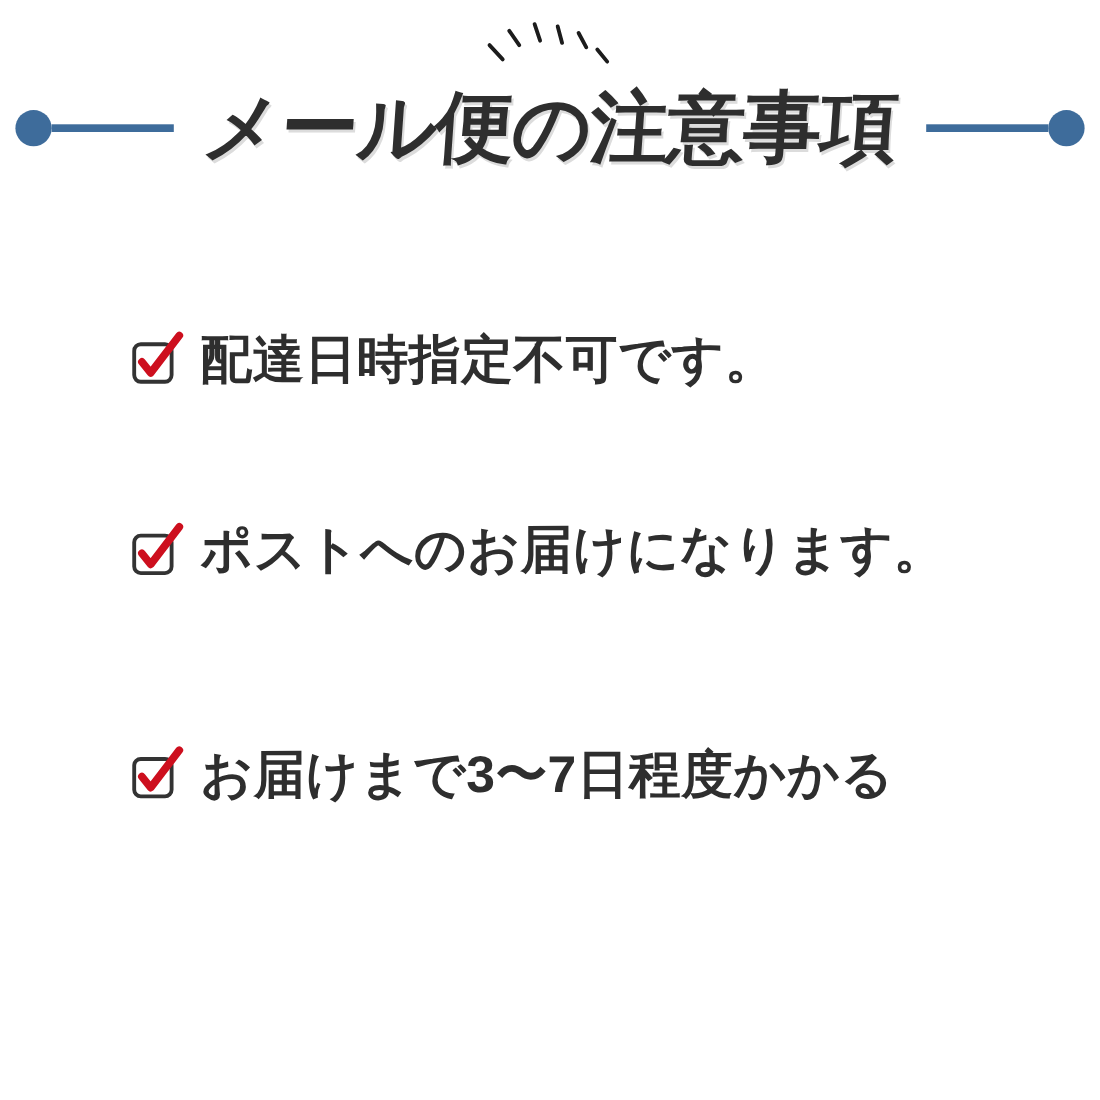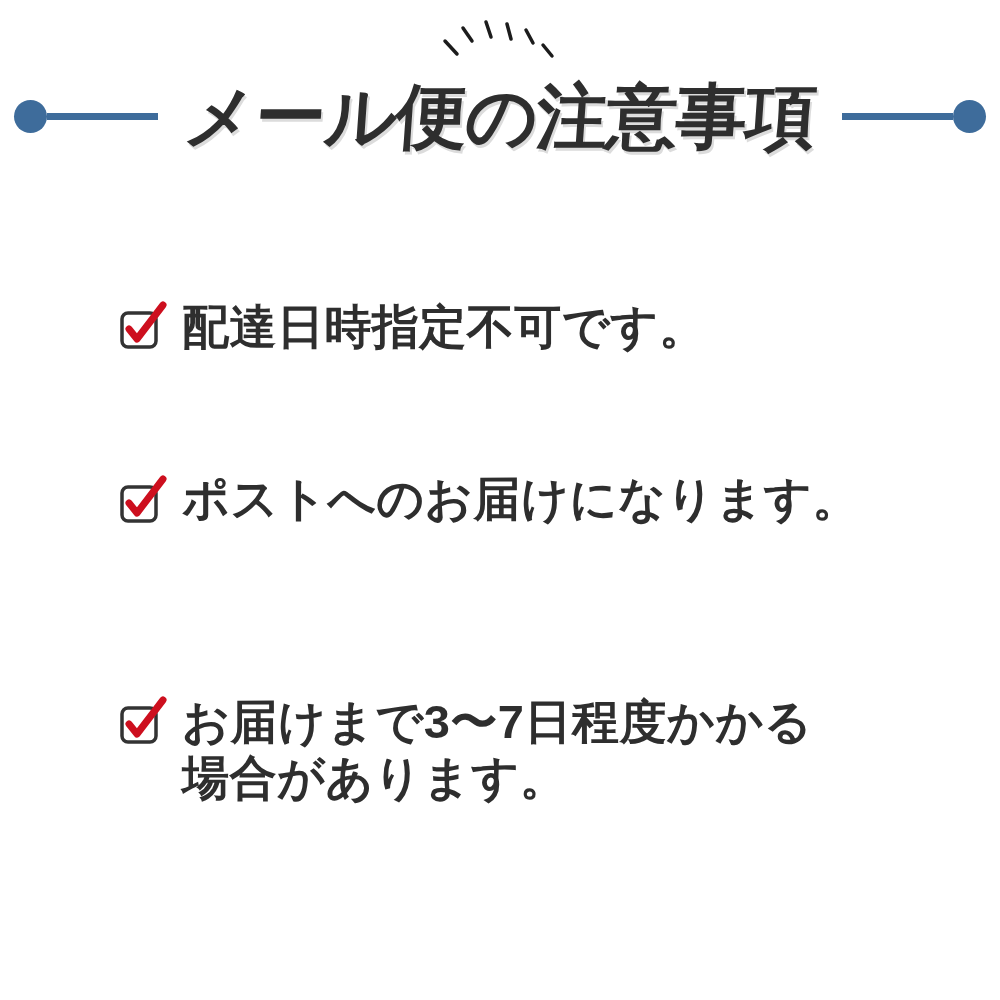--- a/index.html
+++ b/index.html
@@ -51,21 +51,21 @@
 
   
   .checklist{list-style:none;position:absolute;left:0;top:0;width:100%;}
   .check-item{
     position:absolute;
     left:118px;right:20px;
     display:flex;align-items:flex-start;
   }
   .check-item.pos-0{top:299px;}
   .check-item.pos-1{top:471px;align-items:center;}
-  .check-item.pos-2{top:694px;}
+  .check-item.pos-2{top:676px;text-align:center;}
   .checkbox{width:52px;height:52px;flex:0 0 auto;margin-right:12px;}
   .checkbox rect{fill:none;stroke:var(--box-stroke);stroke-width:3.5;}
   .checkbox path{fill:none;stroke:var(--check-red);stroke-width:7;stroke-linecap:round;stroke-linejoin:round;}
   .item-text{
     font-size:47px;
     font-weight:800;
     color:var(--text-dark);
     line-height:56px;
     letter-spacing:0.01em;
     white-space:nowrap;
@@ -122,18 +122,17 @@
       </span>
     </li>
 
     <li class="check-item pos-2">
       <svg class="checkbox" viewBox="0 0 52 52" aria-hidden="true">
         <rect x="4" y="14" width="34" height="34" rx="6"></rect>
         <path d="M11 30 L19 40 L45 6"></path>
       </svg>
       <span class="item-text">
         <span class="line">お届けまで3〜7日程度かかる</span>
-        <span class="line">場合があります。</span>
       </span>
     </li>
 
   </ul>
 </div>
 
 </body></html>

